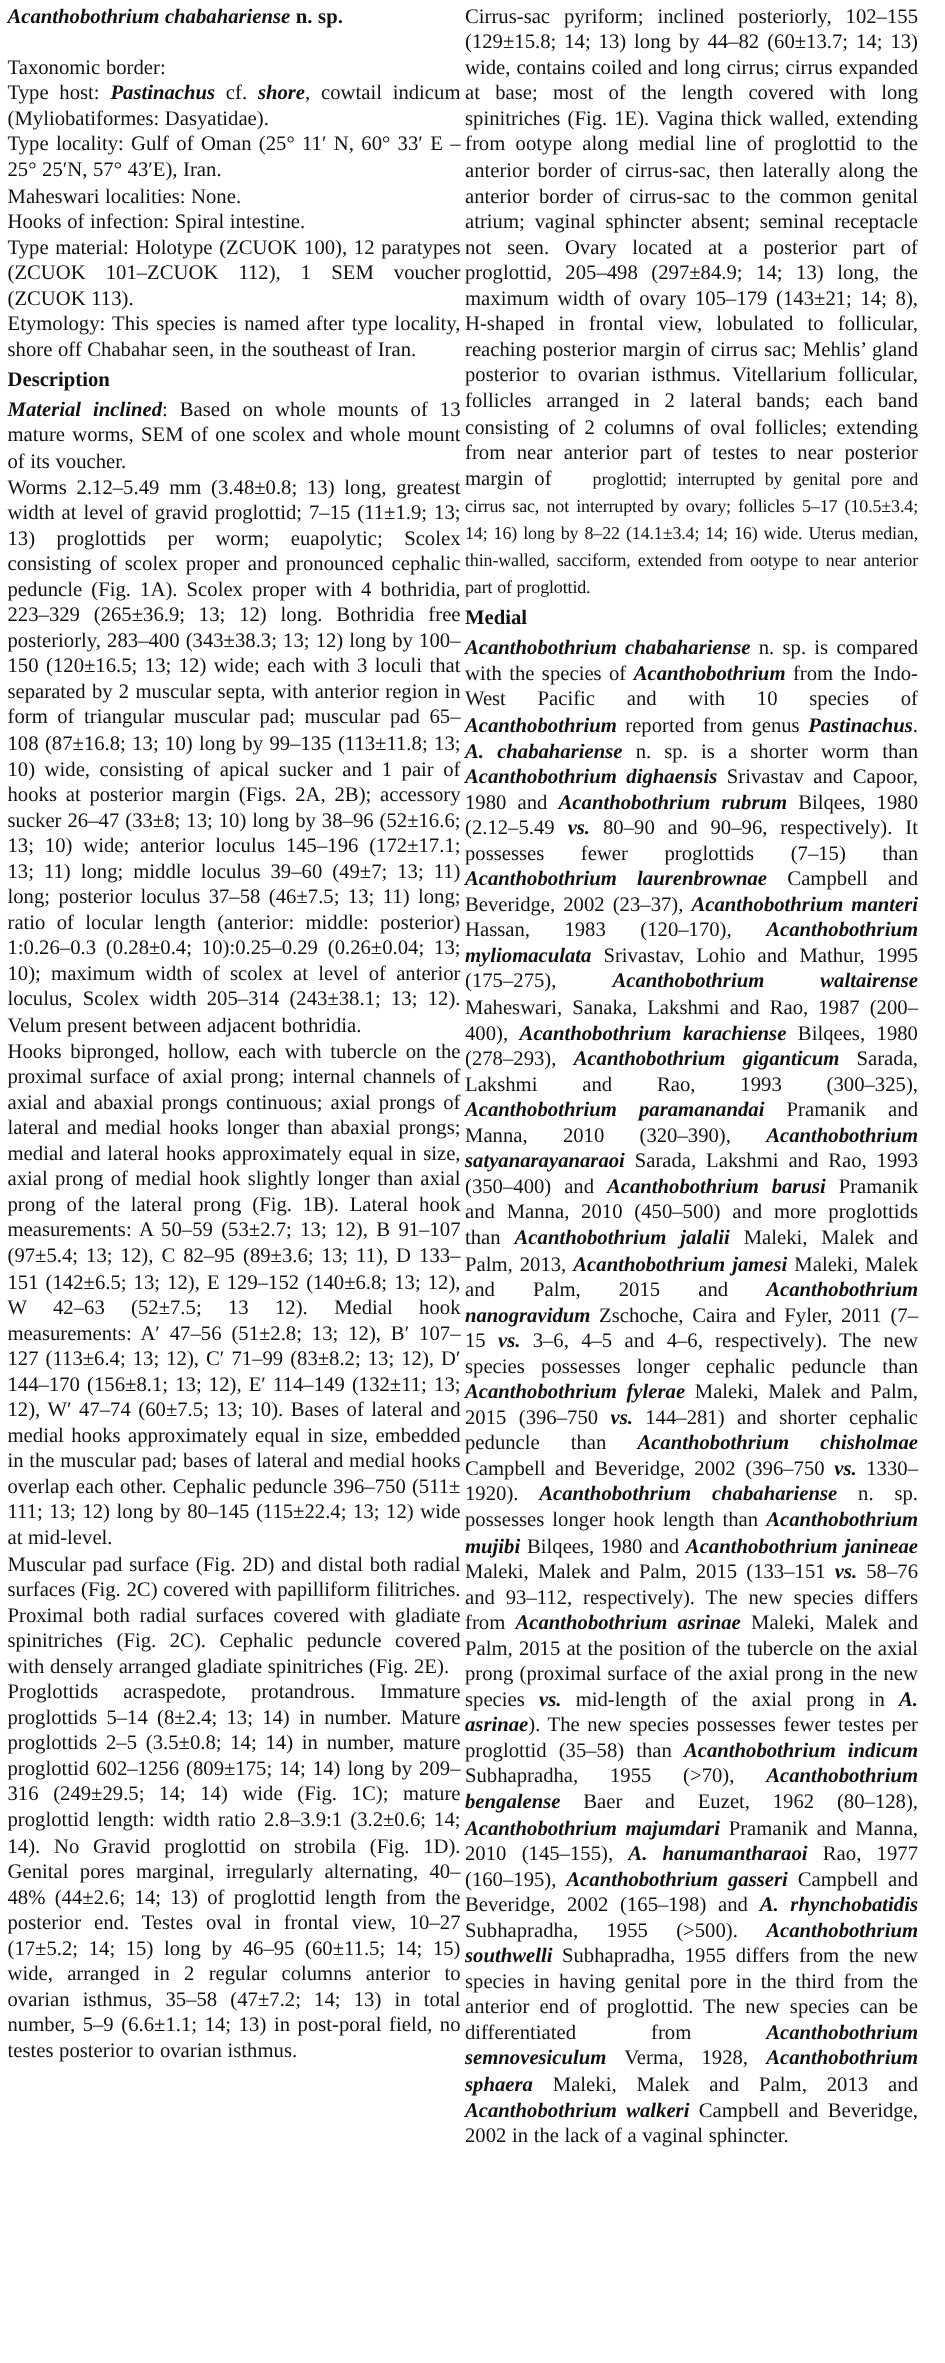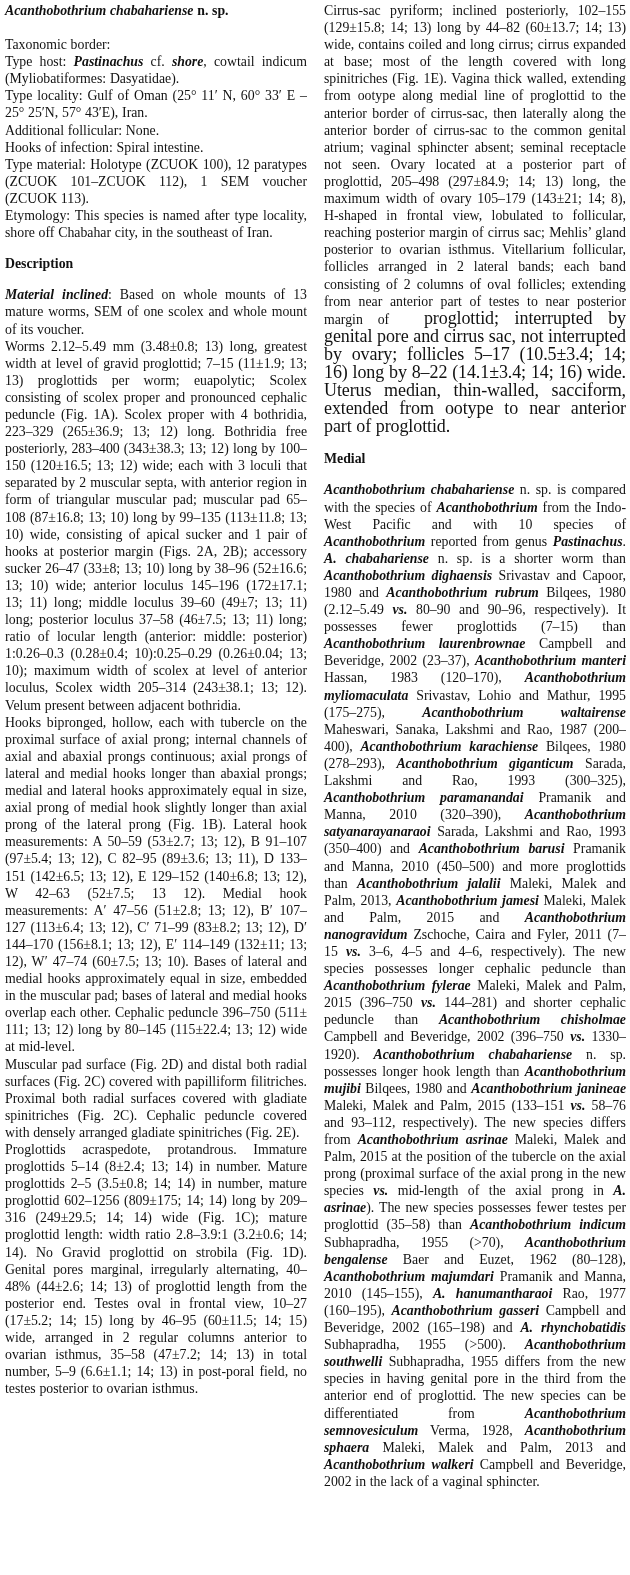--- a/index.html
+++ b/index.html
@@ -7,53 +7,53 @@
     width: 630px; height: 1575px;
     color: #111111;
     font-family: "Liberation Serif", "DejaVu Serif", serif;
     -webkit-font-smoothing: antialiased;
   }
   .page {
     box-sizing: border-box;
     width: 630px; height: 1575px;
     padding: 2px 4px 0 5px;
     display: flex;
-    gap: 17px;
+    gap: 3px;
     overflow: hidden;
   }
   .col {
     width: 302px;
     flex: 0 0 302px;
     font-size: 13.8px;
     line-height: 17.1px;
     text-align: justify;
     word-spacing: 0.02em;
   }
   .block { margin: 0; }
   .block.title { margin: 0 0 17px 0; }
-  .block.heading { font-weight: bold; margin: 14px 0; text-align: left; }
+  .block.heading { font-weight: bold; margin: 3px 0; text-align: left; }
   .run, .run-i, .run-b, .run-bi, .run-cond { white-space: pre-wrap; }
   .run-i { font-style: italic; font-weight: bold; }
   .run-b { font-weight: bold; }
   .run-bi { font-weight: bold; font-style: italic; }
-  .run-cond { font-size: 18px; letter-spacing: -0.1px; margin-left: 20px; }
+  .run-cond { font-size: 12px; letter-spacing: -0.1px; margin-left: 20px; }
 </style>
 </head>
 <body>
 
 <div class="page">
   <div class="col">
       <p class="block title"><span class="run-bi">Acanthobothrium chabahariense</span><span class="run-b"> n. sp.</span></p>
       <p class="block para"><span class="run">Taxonomic border:</span></p>
       <p class="block para"><span class="run">Type host: </span><span class="run-i">Pastinachus</span><span class="run"> cf. </span><span class="run-i">shore</span><span class="run">, cowtail indicum (Myliobatiformes: Dasyatidae).</span></p>
       <p class="block para"><span class="run">Type locality: Gulf of Oman (25° 11′ N, 60° 33′ E – 25° 25′N, 57° 43′E), Iran.</span></p>
-      <p class="block para"><span class="run">Additional follicular: None.</span></p>
+      <p class="block para"><span class="run">Maheswari localities: None.</span></p>
       <p class="block para"><span class="run">Hooks of infection: Spiral intestine.</span></p>
       <p class="block para"><span class="run">Type material: Holotype (ZCUOK 100), 12 paratypes (ZCUOK 101–ZCUOK 112), 1 SEM voucher (ZCUOK 113).</span></p>
-      <p class="block para"><span class="run">Etymology: This species is named after type locality, shore off Chabahar city, in the southeast of Iran.</span></p>
+      <p class="block para"><span class="run">Etymology: This species is named after type locality, shore off Chabahar seen, in the southeast of Iran.</span></p>
       <p class="block heading"><span class="run">Description</span></p>
       <p class="block para"><span class="run-i">Material inclined</span><span class="run">: Based on whole mounts of 13 mature worms, SEM of one scolex and whole mount of its voucher.</span></p>
       <p class="block para"><span class="run">Worms 2.12–5.49 mm (3.48±0.8; 13) long, greatest width at level of gravid proglottid; 7–15 (11±1.9; 13; 13) proglottids per worm; euapolytic; Scolex consisting of scolex proper and pronounced cephalic peduncle (Fig. 1A). Scolex proper with 4 bothridia, 223–329 (265±36.9; 13; 12) long. Bothridia free posteriorly, 283–400 (343±38.3; 13; 12) long by 100–150 (120±16.5; 13; 12) wide; each with 3 loculi that separated by 2 muscular septa, with anterior region in form of triangular muscular pad; muscular pad 65–108 (87±16.8; 13; 10) long by 99–135 (113±11.8; 13; 10) wide, consisting of apical sucker and 1 pair of hooks at posterior margin (Figs. 2A, 2B); accessory sucker 26–47 (33±8; 13; 10) long by 38–96 (52±16.6; 13; 10) wide; anterior loculus 145–196 (172±17.1; 13; 11) long; middle loculus 39–60 (49±7; 13; 11) long; posterior loculus 37–58 (46±7.5; 13; 11) long; ratio of locular length (anterior: middle: posterior) 1:0.26–0.3 (0.28±0.4; 10):0.25–0.29 (0.26±0.04; 13; 10); maximum width of scolex at level of anterior loculus, Scolex width 205–314 (243±38.1; 13; 12). Velum present between adjacent bothridia.</span></p>
       <p class="block para"><span class="run">Hooks bipronged, hollow, each with tubercle on the proximal surface of axial prong; internal channels of axial and abaxial prongs continuous; axial prongs of lateral and medial hooks longer than abaxial prongs; medial and lateral hooks approximately equal in size, axial prong of medial hook slightly longer than axial prong of the lateral prong (Fig. 1B). Lateral hook measurements: A 50–59 (53±2.7; 13; 12), B 91–107 (97±5.4; 13; 12), C 82–95 (89±3.6; 13; 11), D 133–151 (142±6.5; 13; 12), E 129–152 (140±6.8; 13; 12), W 42–63 (52±7.5; 13 12). Medial hook measurements: A′ 47–56 (51±2.8; 13; 12), B′ 107–127 (113±6.4; 13; 12), C′ 71–99 (83±8.2; 13; 12), D′ 144–170 (156±8.1; 13; 12), E′ 114–149 (132±11; 13; 12), W′ 47–74 (60±7.5; 13; 10). Bases of lateral and medial hooks approximately equal in size, embedded in the muscular pad; bases of lateral and medial hooks overlap each other. Cephalic peduncle 396–750 (511± 111; 13; 12) long by 80–145 (115±22.4; 13; 12) wide at mid-level.</span></p>
       <p class="block para"><span class="run">Muscular pad surface (Fig. 2D) and distal both radial surfaces (Fig. 2C) covered with papilliform filitriches. Proximal both radial surfaces covered with gladiate spinitriches (Fig. 2C). Cephalic peduncle covered with densely arranged gladiate spinitriches (Fig. 2E).</span></p>
       <p class="block para"><span class="run">Proglottids acraspedote, protandrous. Immature proglottids 5–14 (8±2.4; 13; 14) in number. Mature proglottids 2–5 (3.5±0.8; 14; 14) in number, mature proglottid 602–1256 (809±175; 14; 14) long by 209–316 (249±29.5; 14; 14) wide (Fig. 1C); mature proglottid length: width ratio 2.8–3.9:1 (3.2±0.6; 14; 14). No Gravid proglottid on strobila (Fig. 1D). Genital pores marginal, irregularly alternating, 40–48% (44±2.6; 14; 13) of proglottid length from the posterior end. Testes oval in frontal view, 10–27 (17±5.2; 14; 15) long by 46–95 (60±11.5; 14; 15) wide, arranged in 2 regular columns anterior to ovarian isthmus, 35–58 (47±7.2; 14; 13) in total number, 5–9 (6.6±1.1; 14; 13) in post-poral field, no testes posterior to ovarian isthmus.</span></p>
     </div>
   <div class="col">
       <p class="block para"><span class="run">Cirrus-sac pyriform; inclined posteriorly, 102–155 (129±15.8; 14; 13) long by 44–82 (60±13.7; 14; 13) wide, contains coiled and long cirrus; cirrus expanded at base; most of the length covered with long spinitriches (Fig. 1E). Vagina thick walled, extending from ootype along medial line of proglottid to the anterior border of cirrus-sac, then laterally along the anterior border of cirrus-sac to the common genital atrium; vaginal sphincter absent; seminal receptacle not seen. Ovary located at a posterior part of proglottid, 205–498 (297±84.9; 14; 13) long, the maximum width of ovary 105–179 (143±21; 14; 8), H-shaped in frontal view, lobulated to follicular, reaching posterior margin of cirrus sac; Mehlis’ gland posterior to ovarian isthmus. Vitellarium follicular, follicles arranged in 2 lateral bands; each band consisting of 2 columns of oval follicles; extending from near anterior part of testes to near posterior margin of </span><span class="run-cond">proglottid; interrupted by genital pore and cirrus sac, not interrupted by ovary; follicles 5–17 (10.5±3.4; 14; 16) long by 8–22 (14.1±3.4; 14; 16) wide. Uterus median, thin-walled, sacciform, extended from ootype to near anterior part of proglottid.</span></p>
       <p class="block heading"><span class="run">Medial</span></p>

